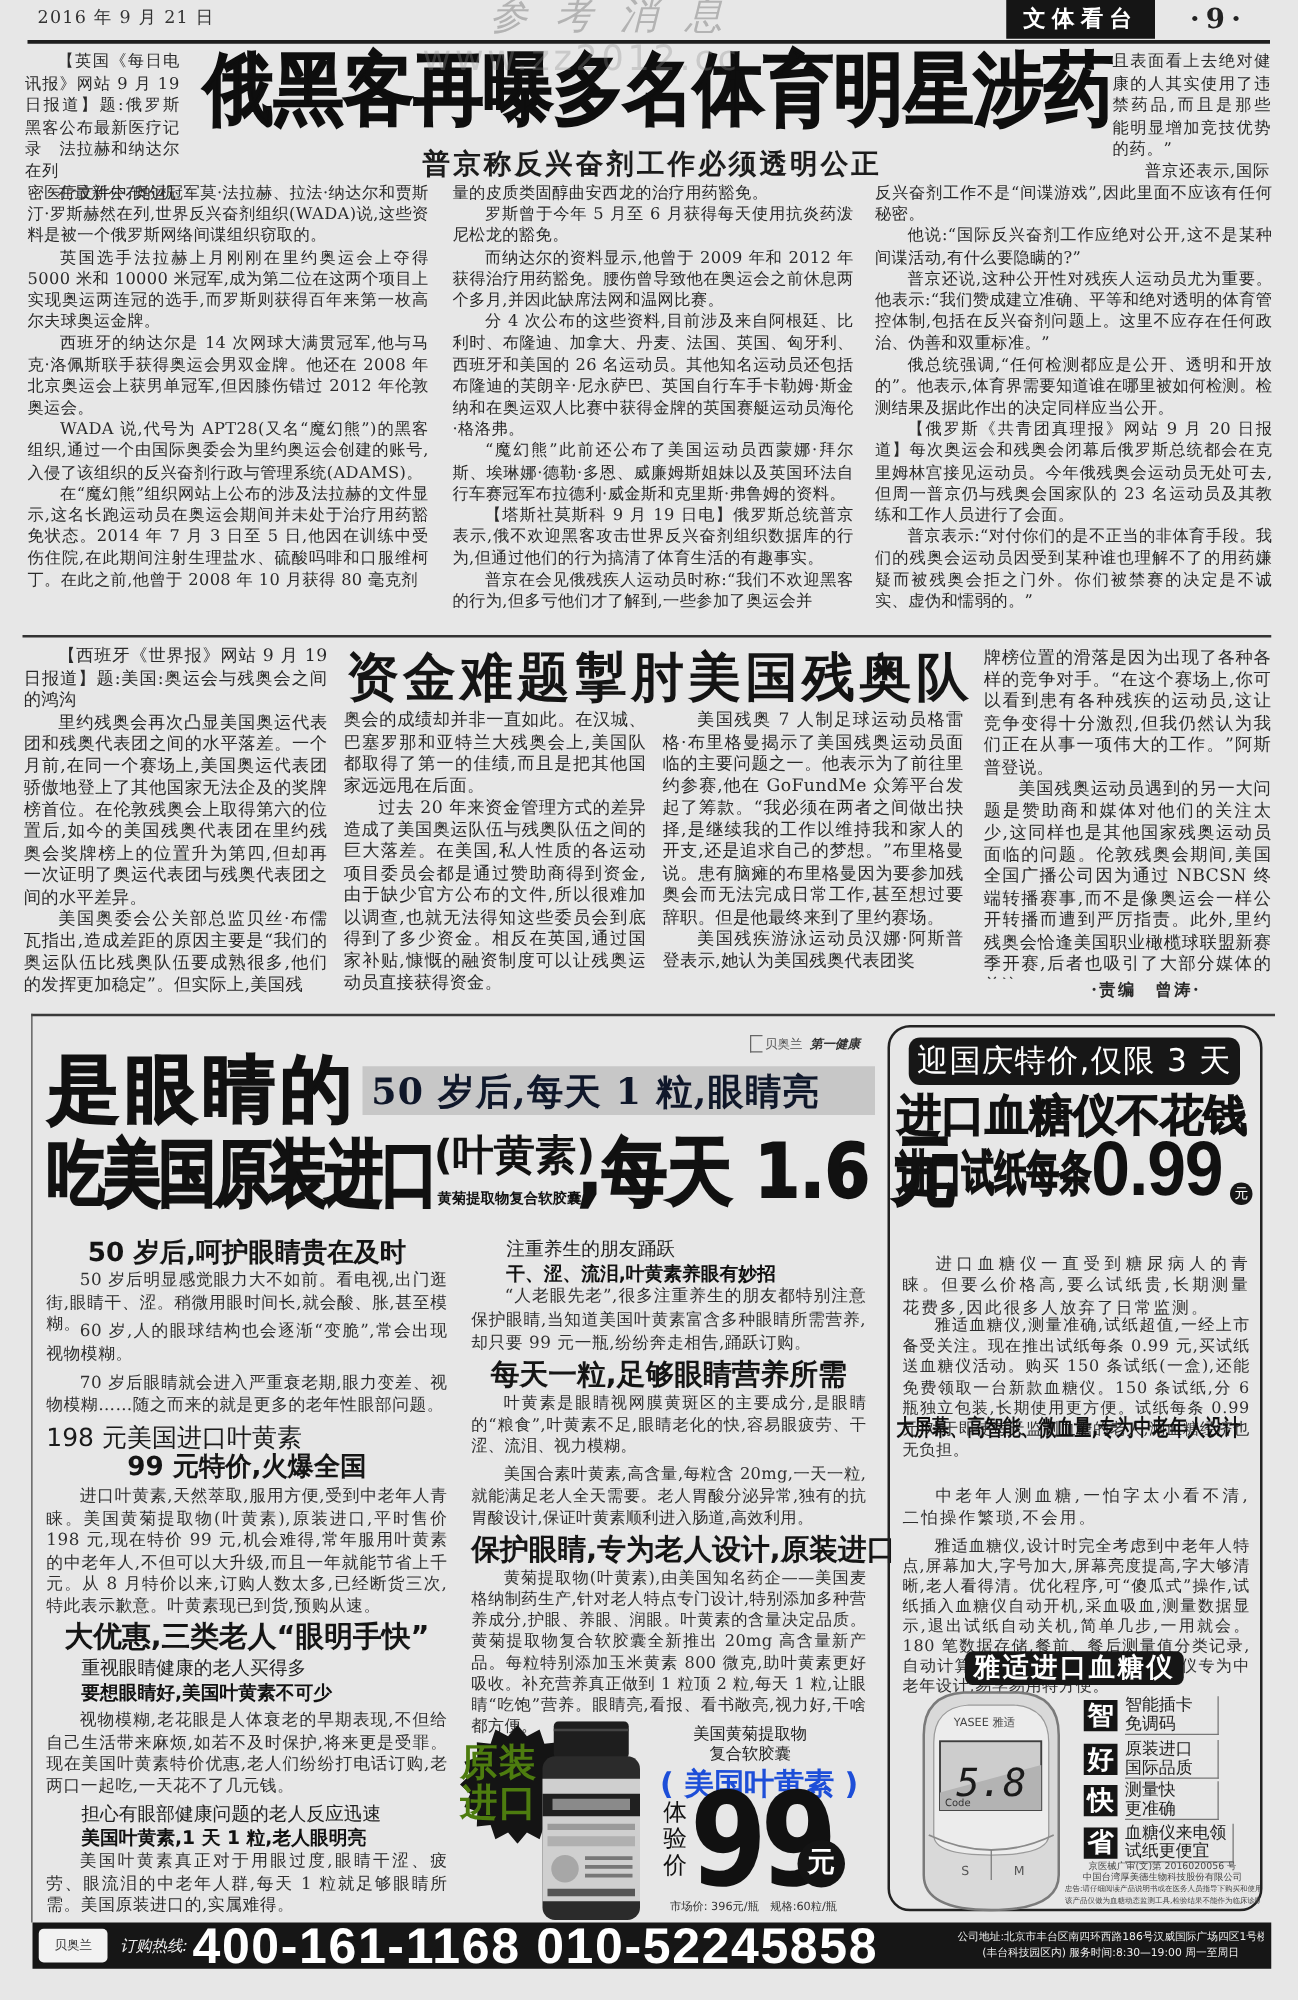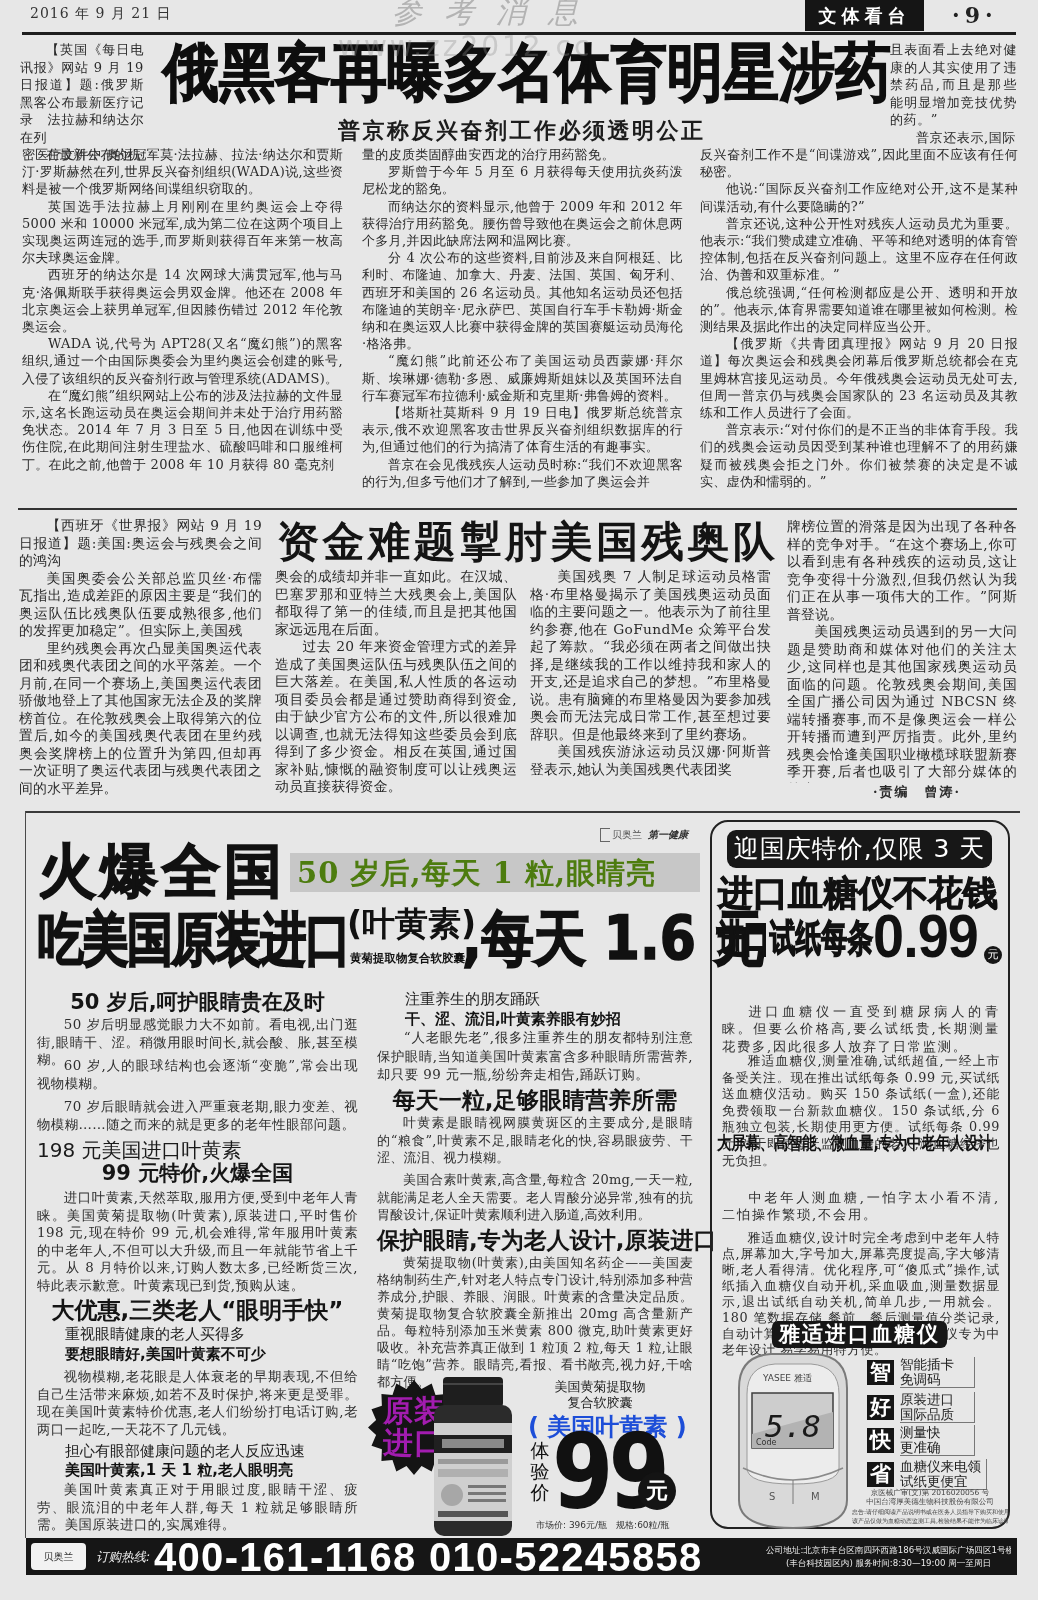--- a/index.html
+++ b/index.html
@@ -32,37 +32,37 @@
   .a2-editor{left:787px;top:783px;width:230px;text-align:center;padding-left:30px;box-sizing:border-box;font-size:13px;letter-spacing:2px;font-weight:bold;}
 
   
   .ad-top{left:25px;top:811px;width:995px;height:2px;background:#3a3a3a;}
   .ad-left-rule{left:25px;top:811px;width:1px;height:727px;background:#4a4a4a;}
   .brand-logo{left:600px;top:828px;font-size:10px;color:#555;white-space:nowrap;}
   .brand-logo .b-mark{display:inline-block;width:9px;height:12px;border:1.5px solid #666;border-right:none;margin-right:2px;vertical-align:middle;}
   .brand-logo .slogan{font-weight:bold;font-style:italic;margin-left:6px;color:#333;}
   .eye-h1{left:38px;top:842px;font-size:58px;font-weight:900;letter-spacing:4px;color:#111;line-height:1;-webkit-text-stroke:1.5px #111;white-space:nowrap;}
   .eye-band{left:290px;top:853px;width:410px;height:39px;background:#c7c7c7;}
-  .eye-tag{left:297px;top:855px;font-size:29px;font-weight:bold;color:#4d7c0f;white-space:nowrap;line-height:36px;letter-spacing:1px;}
+  .eye-tag{left:297px;top:855px;font-size:29px;font-weight:bold;color:#0f172a;white-space:nowrap;line-height:36px;letter-spacing:1px;}
   .eye-h2{left:38px;top:910px;font-size:46px;font-weight:900;color:#111;line-height:1;letter-spacing:-1.5px;-webkit-text-stroke:1.5px #111;white-space:nowrap;transform:scaleY(1.25);transform-origin:top left;}
   .eye-paren{left:347px;top:906px;font-size:33px;font-weight:bold;color:#111;white-space:nowrap;line-height:1.1;}
   .eye-paren-sub{left:350px;top:951px;font-size:11.5px;font-weight:bold;white-space:nowrap;color:#111;}
   .eye-price{left:462px;top:908px;font-size:52px;font-weight:900;color:#111;white-space:nowrap;line-height:1;-webkit-text-stroke:1.5px #111;transform:scaleY(1.15);transform-origin:top left;}
 
   .eye-block{position:absolute;}
   .k{font-size:13.4px;line-height:17.5px;letter-spacing:0.45px;color:#2f2f2f;text-indent:2em;text-align:justify;}
   .kr{font-size:13px;line-height:17.5px;letter-spacing:0.25px;color:#2f2f2f;text-indent:2em;text-align:justify;}
   .eye-h{font-size:21px;font-weight:bold;text-align:center;color:#151515;line-height:24px;white-space:nowrap;}
   .eye-h-light{font-size:20px;color:#1a1a1a;line-height:22px;white-space:nowrap;}
   .eye-s{font-size:15px;line-height:19px;color:#222;padding-left:28px;white-space:nowrap;}
   .eye-sb{font-size:15px;line-height:19px;font-weight:bold;color:#111;padding-left:28px;white-space:nowrap;}
 
   
   .badge{left:368px;top:1380px;width:92px;height:95px;}
-  .badge-text{left:368px;top:1395px;width:92px;text-align:center;color:#a21caf;font-size:30px;font-weight:900;line-height:32px;letter-spacing:1px;}
+  .badge-text{left:368px;top:1395px;width:92px;text-align:left;color:#4d7c0f;font-size:30px;font-weight:900;line-height:32px;letter-spacing:1px;}
   .bottle{left:430px;top:1377px;width:85px;height:160px;}
   .prod-name1{left:540px;top:1378px;width:120px;text-align:center;font-size:13px;color:#222;}
   .prod-name2{left:540px;top:1394px;width:120px;text-align:center;font-size:13px;color:#222;}
   .prod-title{left:528px;top:1411px;width:152px;font-size:24px;font-weight:bold;white-space:nowrap;color:#1d4ed8;}
   .prod-tyj{left:529px;top:1440px;width:22px;font-size:19px;line-height:21px;text-align:center;color:#111;}
   .prod-99{left:552px;top:1420px;font-size:104px;font-weight:900;color:#111;line-height:1;white-space:nowrap;letter-spacing:-6px;transform:scaleX(0.85);transform-origin:top left;}
   .prod-yuan{left:638px;top:1472px;width:38px;height:38px;border-radius:50%;background:#141414;color:#fff;font-size:22px;text-align:center;line-height:38px;font-weight:bold;}
   .prod-market{left:536px;top:1519px;font-size:9px;white-space:nowrap;color:#333;}
 
   
@@ -132,22 +132,22 @@
   <p>普京还说,这种公开性对残疾人运动员尤为重要。他表示:“我们赞成建立准确、平等和绝对透明的体育管控体制,包括在反兴奋剂问题上。这里不应存在任何政治、伪善和双重标准。”</p>
   <p>俄总统强调,“任何检测都应是公开、透明和开放的”。他表示,体育界需要知道谁在哪里被如何检测。检测结果及据此作出的决定同样应当公开。</p>
   <p>【俄罗斯《共青团真理报》网站 9 月 20 日报道】每次奥运会和残奥会闭幕后俄罗斯总统都会在克里姆林宫接见运动员。今年俄残奥会运动员无处可去,但周一普京仍与残奥会国家队的 23 名运动员及其教练和工作人员进行了会面。</p>
   <p>普京表示:“对付你们的是不正当的非体育手段。我们的残奥会运动员因受到某种谁也理解不了的用药嫌疑而被残奥会拒之门外。你们被禁赛的决定是不诚实、虚伪和懦弱的。”</p>
 </div>
 
 <div class="abs rule-mid"></div>
 
 <div class="abs a2-col col" style="left:19px;top:517px;width:243px;height:282px;">
   <p>【西班牙《世界报》网站 9 月 19 日报道】题:美国:奥运会与残奥会之间的鸿沟</p>
+  <p>里约残奥会再次凸显美国奥运代表团和残奥代表团之间的水平落差。一个月前,在同一个赛场上,美国奥运代表团骄傲地登上了其他国家无法企及的奖牌榜首位。在伦敦残奥会上取得第六的位置后,如今的美国残奥代表团在里约残奥会奖牌榜上的位置升为第四,但却再一次证明了奥运代表团与残奥代表团之间的水平差异。</p>
   <p>美国奥委会公关部总监贝丝·布儒瓦指出,造成差距的原因主要是“我们的奥运队伍比残奥队伍要成熟很多,他们的发挥更加稳定”。但实际上,美国残</p>
-  <p>里约残奥会再次凸显美国奥运代表团和残奥代表团之间的水平落差。一个月前,在同一个赛场上,美国奥运代表团骄傲地登上了其他国家无法企及的奖牌榜首位。在伦敦残奥会上取得第六的位置后,如今的美国残奥代表团在里约残奥会奖牌榜上的位置升为第四,但却再一次证明了奥运代表团与残奥代表团之间的水平差异。</p>
 </div>
 <div class="abs a2-headline">资金难题掣肘美国残奥队</div>
 <div class="abs a2-col col" style="left:275px;top:568px;width:242px;height:231px;">
   <p class="cont">奥会的成绩却并非一直如此。在汉城、巴塞罗那和亚特兰大残奥会上,美国队都取得了第一的佳绩,而且是把其他国家远远甩在后面。</p>
   <p>过去 20 年来资金管理方式的差异造成了美国奥运队伍与残奥队伍之间的巨大落差。在美国,私人性质的各运动项目委员会都是通过赞助商得到资金,由于缺少官方公布的文件,所以很难加以调查,也就无法得知这些委员会到底得到了多少资金。相反在英国,通过国家补贴,慷慨的融资制度可以让残奥运动员直接获得资金。</p>
 </div>
 <div class="abs a2-col col" style="left:530px;top:568px;width:241px;height:231px;">
   <p>美国残奥 7 人制足球运动员格雷格·布里格曼揭示了美国残奥运动员面临的主要问题之一。他表示为了前往里约参赛,他在 GoFundMe 众筹平台发起了筹款。“我必须在两者之间做出抉择,是继续我的工作以维持我和家人的开支,还是追求自己的梦想。”布里格曼说。患有脑瘫的布里格曼因为要参加残奥会而无法完成日常工作,甚至想过要辞职。但是他最终来到了里约赛场。</p>
   <p>美国残疾游泳运动员汉娜·阿斯普登表示,她认为美国残奥代表团奖</p>
 </div>
@@ -156,21 +156,21 @@
   <p>美国残奥运动员遇到的另一大问题是赞助商和媒体对他们的关注太少,这同样也是其他国家残奥运动员面临的问题。伦敦残奥会期间,美国全国广播公司因为通过 NBCSN 终端转播赛事,而不是像奥运会一样公开转播而遭到严厉指责。此外,里约残奥会恰逢美国职业橄榄球联盟新赛季开赛,后者也吸引了大部分媒体的关注。</p>
 </div>
 <div class="abs a2-editor">·责编　曾涛·</div>
 
 <div class="abs ad-top"></div>
 <div class="abs ad-left-rule"></div>
 
 <div class="abs brand-logo sans">
   <span class="b-mark"></span><span>贝奥兰</span><span class="slogan">第一健康</span>
 </div>
-<div class="abs eye-h1 sans">火爆全国</div>
+<div class="abs eye-h1 sans">是眼睛的</div>
 <div class="abs eye-band"></div>
 <div class="abs eye-tag">50 岁后,每天 1 粒,眼睛亮</div>
 <div class="abs eye-h2 sans">吃美国原装进口</div>
 <div class="abs eye-paren sans">(叶黄素)</div>
 <div class="abs eye-paren-sub sans">黄菊提取物复合软胶囊</div>
 <div class="abs eye-price sans">,每天 1.6 元</div>
 
 <div class="eye-block sans eye-h" style="left:37px;top:990px;width:321px;">50 岁后,呵护眼睛贵在及时</div>
 <p class="eye-block k" style="left:37px;top:1016px;width:321px;">50 岁后明显感觉眼力大不如前。看电视,出门逛街,眼睛干、涩。稍微用眼时间长,就会酸、胀,甚至模糊。</p>
 <p class="eye-block k" style="left:37px;top:1057px;width:321px;">60 岁,人的眼球结构也会逐渐“变脆”,常会出现视物模糊。</p>

